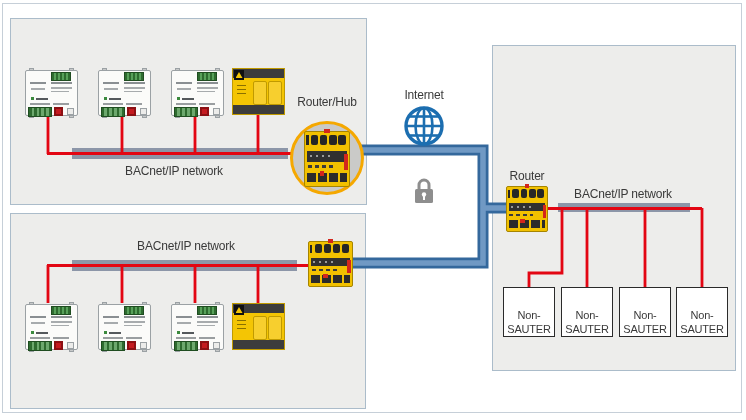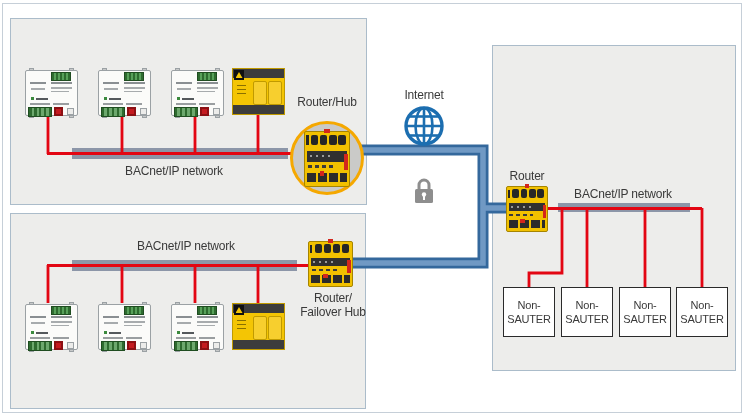--- a/index.html
+++ b/index.html
@@ -65,21 +65,21 @@
   .rtr .mid::after{content:"";position:absolute;left:6%;top:38%;width:60%;height:2px;
     background:repeating-linear-gradient(90deg,#9a9a9a 0 2px,rgba(0,0,0,0) 2px 6px);}
   .rtr .midred{position:absolute;right:3%;top:40%;width:8%;height:30%;background:#d3261c;}
   .rtr .dashes{position:absolute;left:6%;top:62%;width:58%;height:5%;
     background:repeating-linear-gradient(90deg,#3a3a3a 0 4px,rgba(0,0,0,0) 4px 7px);}
   .rtr .bstrip{position:absolute;left:4%;top:76%;width:92%;height:17%;
     background:repeating-linear-gradient(90deg,#2b2b2b 0 9px,#f2c100 9px 11px);}
   .rtr .bred{position:absolute;left:33%;top:72%;width:11%;height:10%;background:#d3261c;}
   
   .ns-box{top:287px;width:52px;height:50px;background:#ffffff;border:1.5px solid #2a2a2a;box-sizing:border-box;
-    text-align:center;font-size:11px;line-height:14px;padding-top:10px;letter-spacing:-0.2px;}
+    text-align:center;font-size:11px;line-height:14px;padding-top:20px;letter-spacing:-0.2px;}
 </style>
 </head>
 <body>
 
 <div id="stage">
   <div id="frame" class="abs"></div>
 
   <div id="zone-top-left" class="abs zone"></div>
   <div id="zone-bottom-left" class="abs zone"></div>
   <div id="zone-right" class="abs zone"></div>
@@ -308,21 +308,17 @@
     <div>Non-</div>
     <div>SAUTER</div>
   </div>
   <div class="abs ns-box" style="left:676px;">
     <div>Non-</div>
     <div>SAUTER</div>
   </div>
 
   <div class="abs lbl" style="left:424px;top:88px;">Internet</div>
   <div class="abs lbl" style="left:327px;top:95px;">Router/Hub</div>
-  <div class="abs lbl lbl2" style="left:333px;top:291px;">
-    <div>Router/</div>
-    <div>Failover Hub</div>
-  </div>
   <div class="abs lbl" style="left:527px;top:169px;">Router</div>
   <div class="abs lbl" style="left:174px;top:164px;">BACnet/IP network</div>
   <div class="abs lbl" style="left:186px;top:239px;">BACnet/IP network</div>
   <div class="abs lbl" style="left:623px;top:187px;">BACnet/IP network</div>
 </div>
 
 </body></html>

